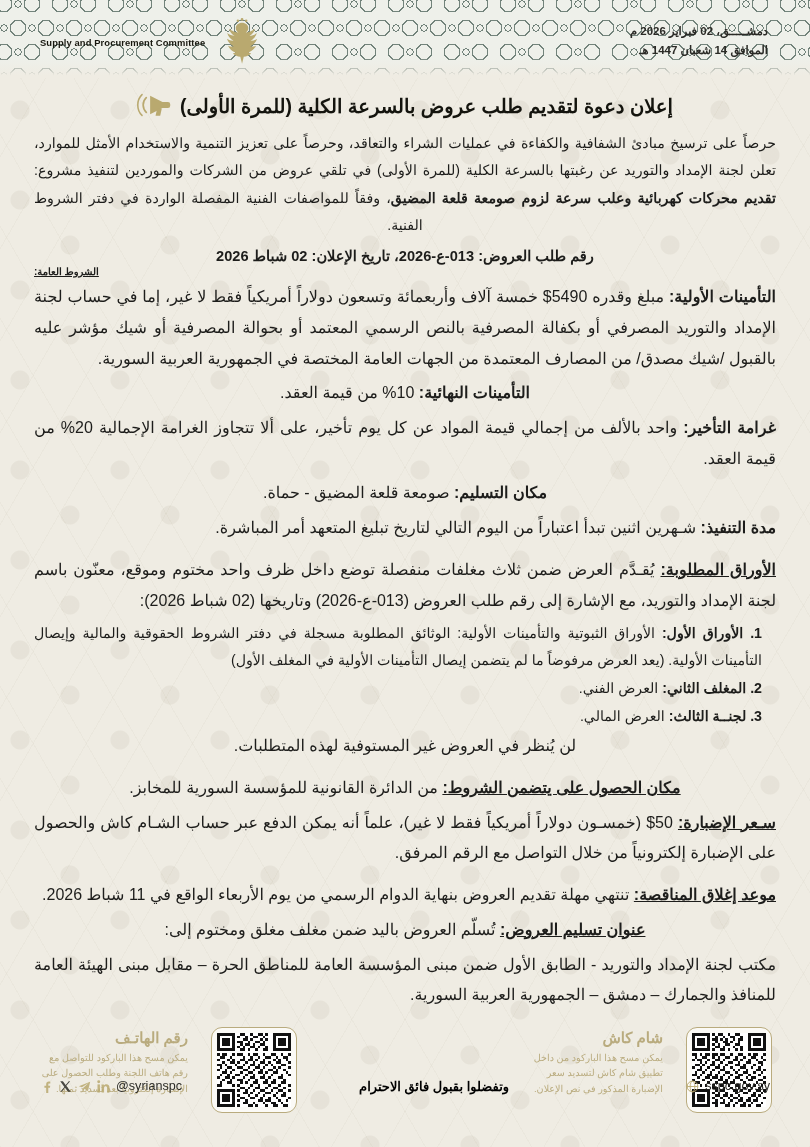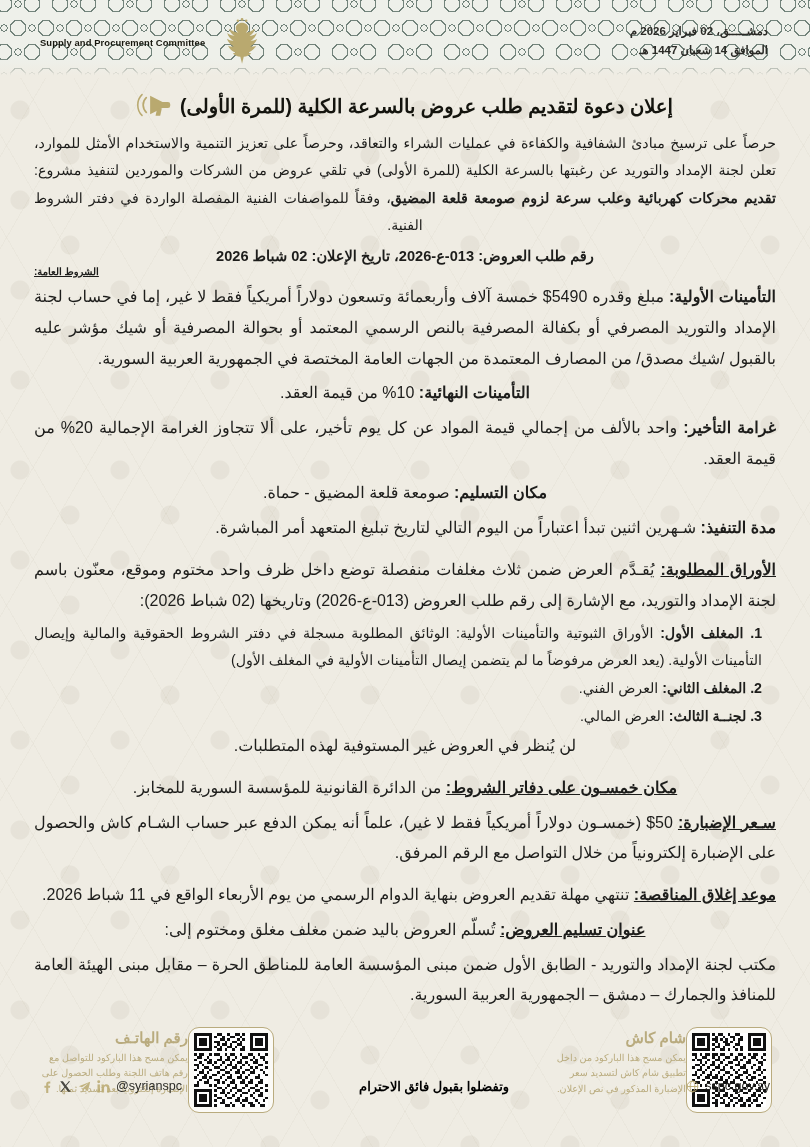--- a/index.html
+++ b/index.html
@@ -75,21 +75,21 @@
   .sec-head{font-size:10px;font-weight:bold;text-decoration:underline;text-align:left;margin:0 0 5px 0;}
   .lbl{font-weight:bold;}
   .lbl-u{font-weight:bold;text-decoration:underline;}
   .block{margin-bottom:4px;}
   .listitem{font-size:14.2px;line-height:1.9;text-align:justify;text-align-last:right;margin:0 0 1px 0;padding-right:14px;}
   .listitem .num{font-weight:bold;}
   .spacer{height:7px;}
 
   
   .qrzone{display:flex;justify-content:space-between;align-items:flex-start;margin:16px 4px 0 4px;}
-  .qrgroup{display:flex;align-items:flex-start;gap:0;justify-content:flex-end;}
+  .qrgroup{display:flex;align-items:flex-start;gap:23px;justify-content:flex-end;}
   .qrtexts{text-align:right;padding-top:2px;}
   .qrtitle{font-size:15px;font-weight:bold;color:#b9ab7e;letter-spacing:.5px;margin-bottom:3px;}
   .qrdesc{font-size:9.6px;line-height:1.62;color:#b9ab7e;max-width:150px;}
   .qrframe{width:86px;height:86px;border:1.6px solid #b9ab7e;border-radius:11px;background:#fbfaf6;padding:5px;box-sizing:border-box;flex:none;}
   .qrframe svg{display:block;width:100%;height:100%;}
 
   
   .footer{position:absolute;left:0;right:0;bottom:48px;height:26px;display:flex;align-items:center;justify-content:space-between;padding:0 40px;box-sizing:border-box;z-index:3;}
   .f-site{display:flex;align-items:center;gap:6px;direction:ltr;font-size:12.6px;color:#2b2b27;}
   .f-mid{font-size:13px;color:#000000;font-weight:bold;}
@@ -161,31 +161,31 @@
     <p class="line just block"><span class="lbl">غرامة التأخير:</span><span> واحد بالألف من إجمالي قيمة المواد عن كل يوم تأخير، على ألا تتجاوز الغرامة الإجمالية 20% من قيمة العقد.</span></p>
 
     <p class="line center block"><span class="lbl">مكان التسليم:</span><span> صومعة قلعة المضيق - حماة.</span></p>
 
     <p class="line just block"><span class="lbl">مدة التنفيذ:</span><span> شـهرين اثنين تبدأ اعتباراً من اليوم التالي لتاريخ تبليغ المتعهد أمر المباشرة.</span></p>
 
     <div class="spacer"></div>
 
     <p class="line just block"><span class="lbl-u">الأوراق المطلوبة:</span><span> يُقـدَّم العرض ضمن ثلاث مغلفات منفصلة توضع داخل ظرف واحد مختوم وموقع، معنّون باسم لجنة الإمداد والتوريد، مع الإشارة إلى رقم طلب العروض (013-ع-2026) وتاريخها (02 شباط 2026):</span></p>
 
-    <p class="listitem"><span class="num">1.</span><span class="lbl"> المغلف الأول:</span><span> الأوراق الثبوتية والتأمينات الأولية: الوثائق المطلوبة مسجلة في دفتر الشروط الحقوقية والمالية وإيصال التأمينات الأولية. (يعد العرض مرفوضاً ما لم يتضمن إيصال التأمينات الأولية في المغلف الأول)</span></p>
+    <p class="listitem"><span class="num">1.</span><span class="lbl"> الأوراق الأول:</span><span> الأوراق الثبوتية والتأمينات الأولية: الوثائق المطلوبة مسجلة في دفتر الشروط الحقوقية والمالية وإيصال التأمينات الأولية. (يعد العرض مرفوضاً ما لم يتضمن إيصال التأمينات الأولية في المغلف الأول)</span></p>
 
     <p class="listitem"><span class="num">2.</span><span class="lbl"> المغلف الثاني:</span><span> العرض الفني.</span></p>
 
     <p class="listitem"><span class="num">3.</span><span class="lbl"> لجنــة الثالث:</span><span> العرض المالي.</span></p>
 
     <p class="line center block">لن يُنظر في العروض غير المستوفية لهذه المتطلبات.</p>
 
     <div class="spacer"></div>
 
-    <p class="line center block"><span class="lbl-u">مكان خمسـون على دفاتر الشروط:</span><span> من الدائرة القانونية للمؤسسة السورية للمخابز.</span></p>
+    <p class="line center block"><span class="lbl-u">مكان الحصول على يتضمن الشروط:</span><span> من الدائرة القانونية للمؤسسة السورية للمخابز.</span></p>
 
     <p class="line just block"><span class="lbl-u">سـعر الإضبارة:</span><span> 50$ (خمسـون دولاراً أمريكياً فقط لا غير)، علماً أنه يمكن الدفع عبر حساب الشـام كاش والحصول على الإضبارة إلكترونياً من خلال التواصل مع الرقم المرفق.</span></p>
 
     <div class="spacer"></div>
 
     <p class="line just block"><span class="lbl-u">موعد إغلاق المناقصة:</span><span> تنتهي مهلة تقديم العروض بنهاية الدوام الرسمي من يوم الأربعاء الواقع في 11 شباط 2026.</span></p>
 
     <p class="line center block"><span class="lbl-u">عنوان تسليم العروض:</span><span> تُسلّم العروض باليد ضمن مغلف مغلق ومختوم إلى:</span></p>
 
     <p class="line just block">مكتب لجنة الإمداد والتوريد - الطابق الأول ضمن مبنى المؤسسة العامة للمناطق الحرة – مقابل مبنى الهيئة العامة للمنافذ والجمارك – دمشق – الجمهورية العربية السورية.</p>

